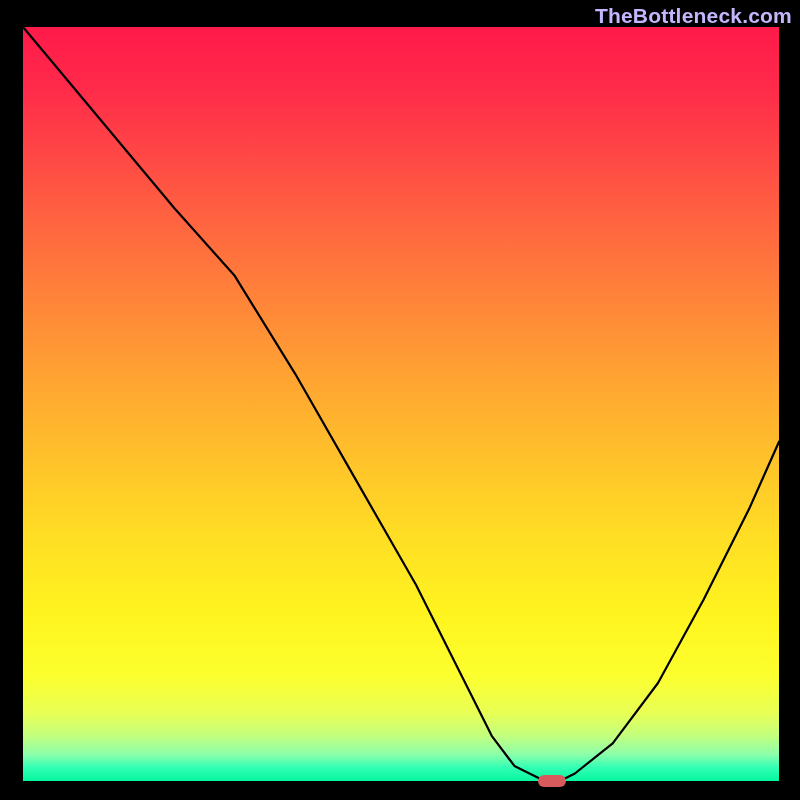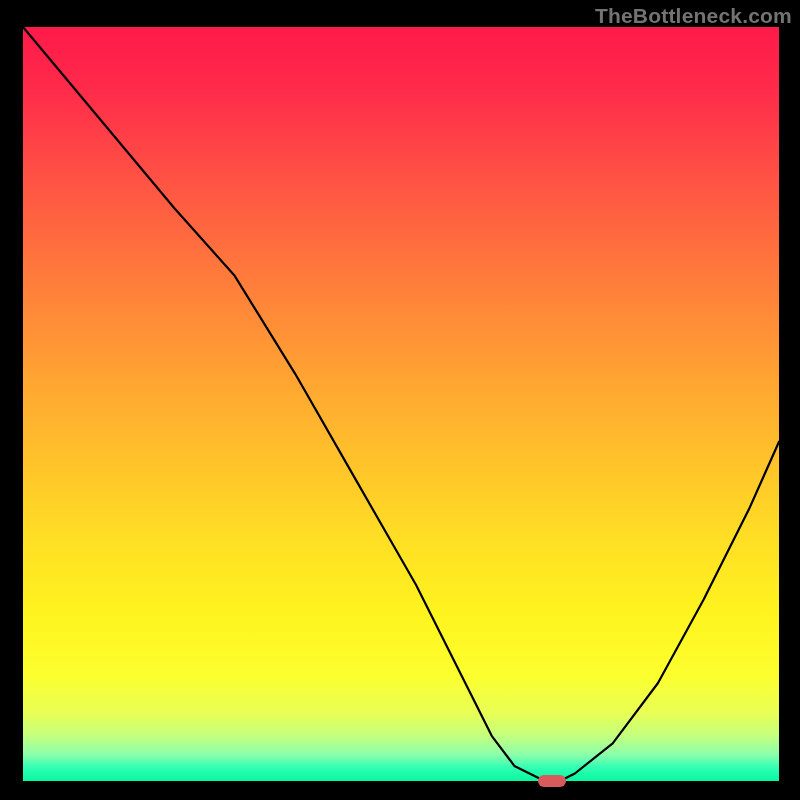--- a/index.html
+++ b/index.html
@@ -56,21 +56,21 @@
     background: #d85a5c;
     transform: translate(-50%, -50%);
   }
   .watermark {
     position: absolute;
     top: 4px;
     right: 8px;
     font-family: Arial, Helvetica, sans-serif;
     font-size: 21px;
     font-weight: bold;
-    color: #737373;
+    color: #c4b5fd;
     letter-spacing: 0.2px;
     user-select: none;
   }
 </style>
 </head>
 <body>
 
 <div class="stage">
   <div class="watermark">TheBottleneck.com</div>
   <div class="plot-area">

